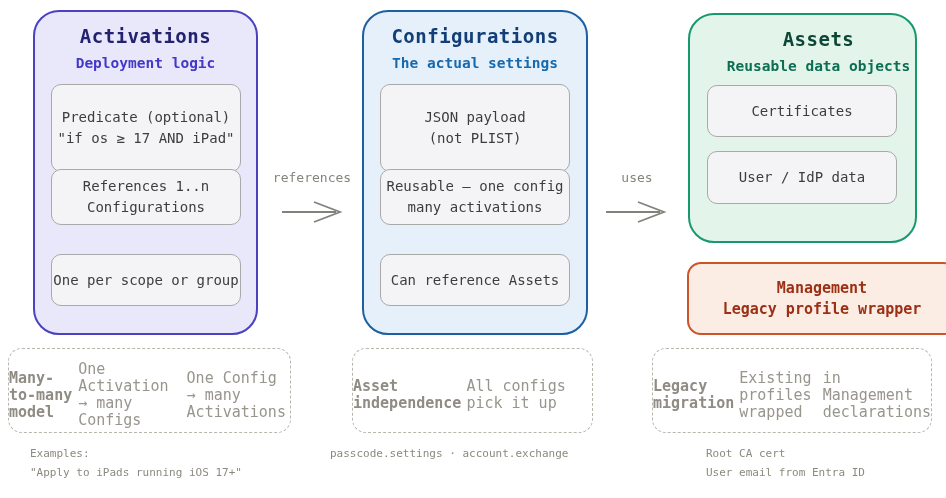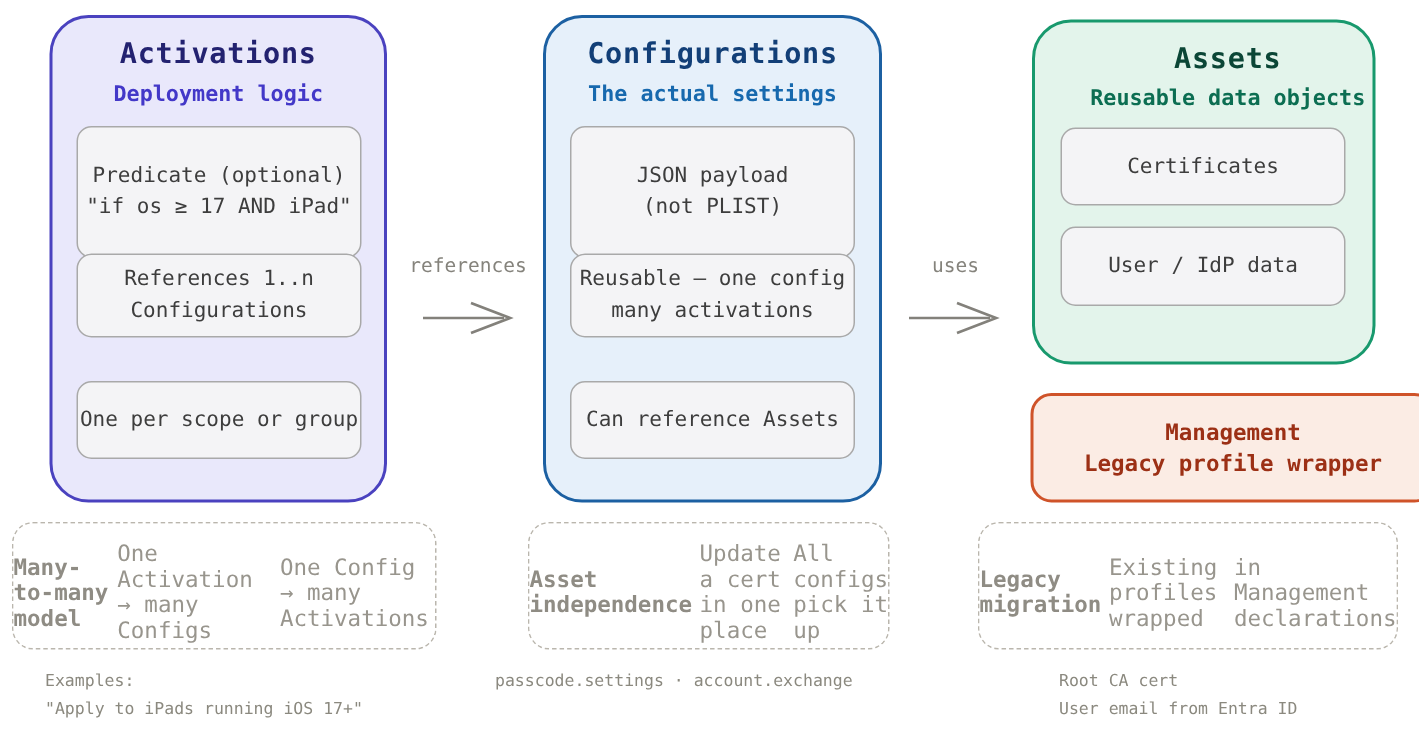--- a/index.html
+++ b/index.html
@@ -94,21 +94,20 @@
     <polyline points="33,4 59,14 33,24" fill="none" stroke="#83817b" stroke-width="1.8"></polyline>
   </svg>
 
   <div class="note note-1">
     <div class="note-title">Many-to-many model</div>
     <div class="note-line">One Activation → many Configs</div>
     <div class="note-line">One Config → many Activations</div>
   </div>
   <div class="note note-2">
     <div class="note-title">Asset independence</div>
-    <div class="note-line">Update a cert in one place</div>
     <div class="note-line">All configs pick it up</div>
   </div>
   <div class="note note-3">
     <div class="note-title">Legacy migration</div>
     <div class="note-line">Existing profiles wrapped</div>
     <div class="note-line">in Management declarations</div>
   </div>
 
   <div class="footnote fn-1">
     <div>Examples:</div>

